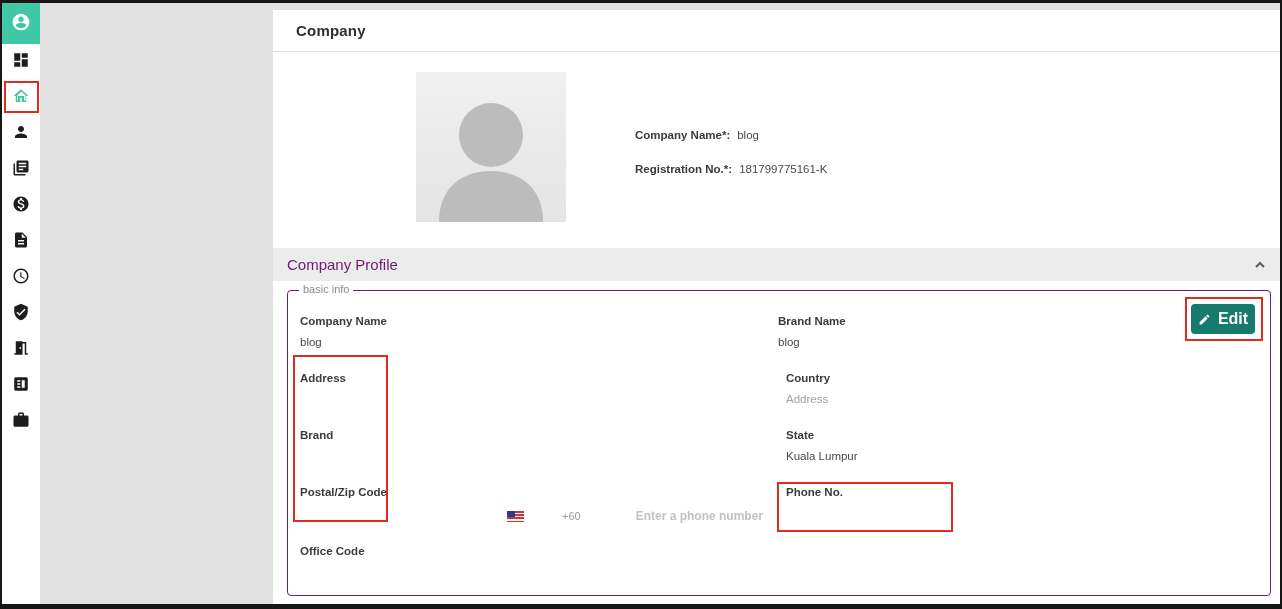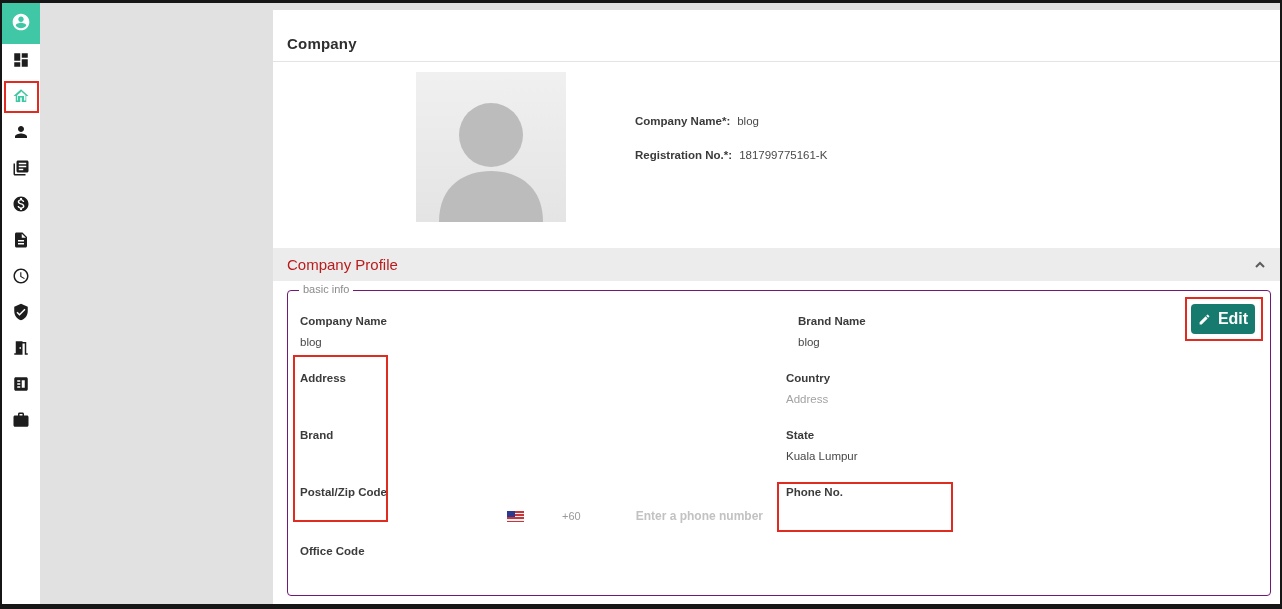--- a/index.html
+++ b/index.html
@@ -20,38 +20,38 @@
   .si.active { height:41px; background:#40C8A6; }
   .si.active svg { fill:#ffffff; width:20px; height:20px; }
   .si.current svg { fill:#40C8A6; }
 
   .gray-panel { position:absolute; left:38px; top:0; bottom:0; width:233px; background:#e1e1e1; }
 
   
   .main { position:absolute; left:271px; right:0; top:0; bottom:0; background:#e1e1e1; }
   .card { position:absolute; left:0; right:0; top:7px; bottom:0; background:#fff; }
 
-  .card-header { position:absolute; left:0; right:0; top:16px; height:36px;
-    border-bottom:1px solid #e3e3e3; display:flex; align-items:center; padding-left:14px; }
+  .card-header { position:absolute; left:0; right:0; top:0; height:42px;
+    border-bottom:1px solid #e3e3e3; display:flex; align-items:center; padding-left:23px; }
   .card-title { font-size:15px; font-weight:700; color:#2f2f2f; letter-spacing:.2px; }
 
   
   .avatar { position:absolute; left:143px; top:62px; width:150px; height:150px;
     background:linear-gradient(180deg,#f0f0f0,#e4e4e4); overflow:hidden; }
 
   
   .meta { position:absolute; left:362px; top:105px; }
-  .meta-row { display:flex; align-items:baseline; margin-bottom:22px; }
+  .meta-row { display:flex; align-items:baseline; margin-bottom:22px;margin-top:14px; }
   .meta-label { font-size:11.5px; font-weight:700; color:#3a3a3a; }
   .meta-value { font-size:11.5px; color:#4a4a4a; margin-left:7px; }
 
   
   .profile-bar { position:absolute; left:0; right:0; top:238px; height:33px; background:#ececec;
     display:flex; align-items:center; padding:0 12px 0 14px; }
-  .profile-title { font-size:15px; color:#b91c1c; }
+  .profile-title { font-size:15px; color:#701a75; }
   .collapse-btn { margin-left:auto; width:16px; height:16px; display:flex; align-items:center; justify-content:center; cursor:pointer; }
   .collapse-btn svg { width:12px; height:12px; stroke:#5c5c5c; stroke-width:2; fill:none; }
 
   
   .basic-info { position:absolute; left:14px; right:9px; top:280px; bottom:8px;
     border:1px solid #701a75; border-radius:4px; background:#fff; }
   .legend { position:absolute; top:-8px; left:11px; background:#fff; padding:0 4px;
     font-size:11px; color:#8b8b8b; }
 
   .field { position:absolute; }
@@ -228,21 +228,21 @@
         </div>
         <div class="field" style="left:12px; top:195px;">
           <div class="flabel">Postal/Zip Code</div>
           <div class="fvalue"></div>
         </div>
         <div class="field" style="left:12px; top:254px;">
           <div class="flabel">Office Code</div>
           <div class="fvalue"></div>
         </div>
 
-        <div class="field" style="left:510px; top:24px;">
+        <div class="field" style="left:490px; top:24px;">
           <div class="flabel">Brand Name</div>
           <div class="fvalue">blog</div>
         </div>
         <div class="field" style="left:498px; top:81px;">
           <div class="flabel">Country</div>
           <div class="fvalue muted">Address</div>
         </div>
         <div class="field" style="left:498px; top:138px;">
           <div class="flabel">State</div>
           <div class="fvalue">Kuala Lumpur</div>

